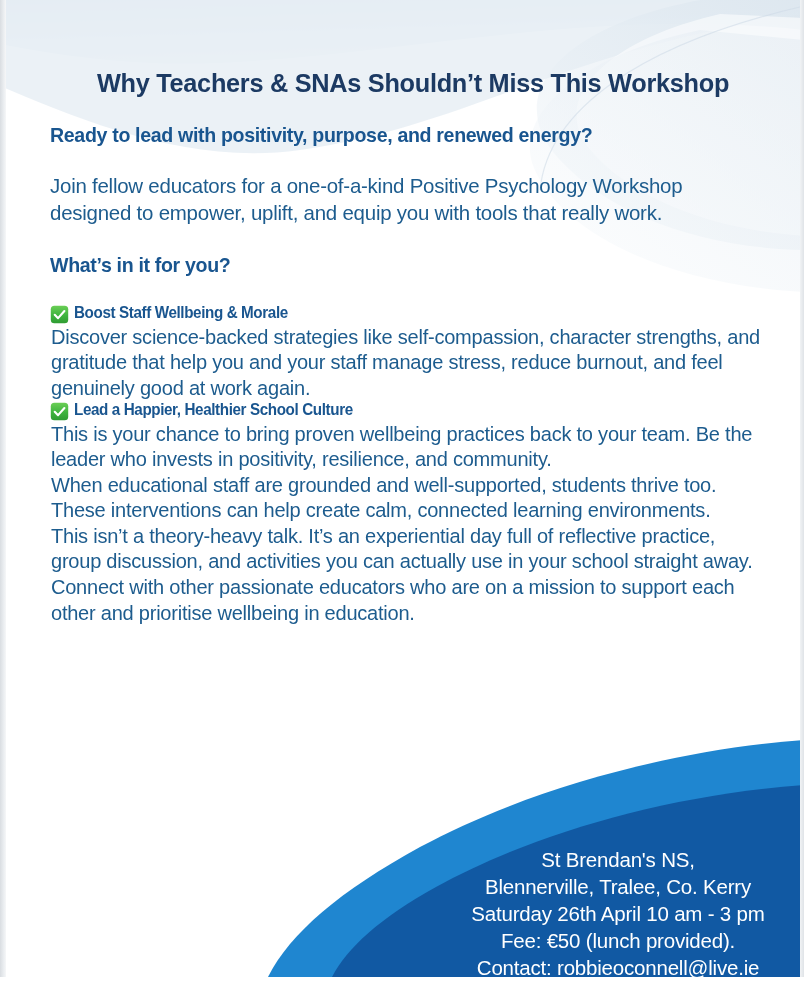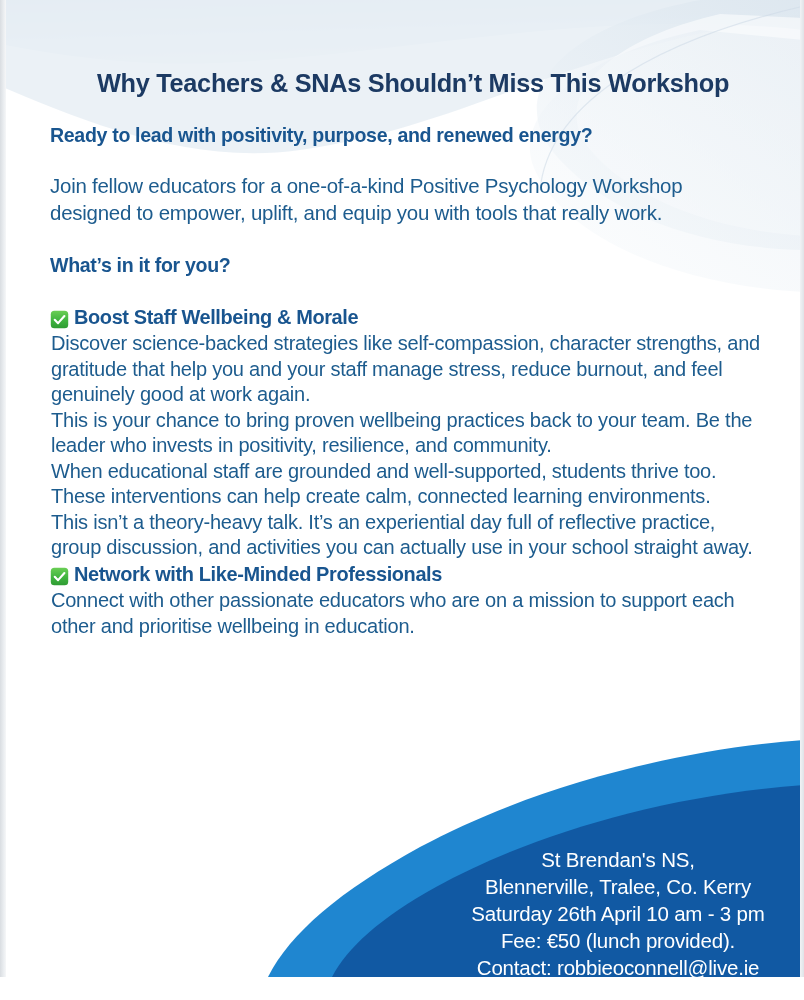--- a/index.html
+++ b/index.html
@@ -92,21 +92,21 @@
   .benefits {
     margin: 0;
     padding: 26px 0 0 0;
     list-style: none;
   }
   .benefit { margin: 0 0 0 0; }
   .benefit-head {
     display: flex;
     align-items: center;
     gap: 5px;
-    font-size: 21px;
+    font-size: 16px;
     font-weight: bold;
     color: #19558f;
     letter-spacing: -0.4px;
     line-height: 1.3;
   }
   .benefit-head .htext {
     transform: scaleX(0.95);
     transform-origin: left;
   }
   .check-icon {
@@ -210,41 +210,41 @@
               <rect x="1" y="1" width="22" height="22" rx="4.5" fill="url(#ck0)"></rect>
               <path d="M6 12.4 L10.2 16.6 L18.2 7.6" fill="none" stroke="#ffffff" stroke-width="2.7" stroke-linecap="round" stroke-linejoin="round"></path>
             </svg>
           </span>
           <span class="htext">Boost Staff Wellbeing &amp; Morale</span>
         </div>
         <div class="benefit-body"> Discover science-backed strategies like self-compassion, character strengths, and gratitude that help you and your staff manage stress, reduce burnout, and feel genuinely good at work again.</div>
       </li>
 
       <li class="benefit">
-        <div class="benefit-body"> This is your chance to bring proven wellbeing practices back to your team. Be the leader who invests in positivity, resilience, and community.</div>
-      </li>
-
-      <li class="benefit">
-        <div class="benefit-body">When educational staff are grounded and well-supported, students thrive too. These interventions can help create calm, connected learning environments.</div>
-      </li>
-
-      <li class="benefit">
-        <div class="benefit-body"> This isn’t a theory-heavy talk. It’s an experiential day full of reflective practice, group discussion, and activities you can actually use in your school straight away.</div>
-      </li>
-
-      <li class="benefit">
         <div class="benefit-head">
           <span class="check-icon">
             <svg viewBox="0 0 24 24" width="19" height="19">
               <rect x="1" y="1" width="22" height="22" rx="4.5" fill="url(#ck0)"></rect>
               <path d="M6 12.4 L10.2 16.6 L18.2 7.6" fill="none" stroke="#ffffff" stroke-width="2.7" stroke-linecap="round" stroke-linejoin="round"></path>
             </svg>
           </span>
-          <span class="htext">Network with Like-Minded Professionals</span>
+          <span class="htext">Lead a Happier, Healthier School Culture</span>
         </div>
+        <div class="benefit-body"> This is your chance to bring proven wellbeing practices back to your team. Be the leader who invests in positivity, resilience, and community.</div>
+      </li>
+
+      <li class="benefit">
+        <div class="benefit-body">When educational staff are grounded and well-supported, students thrive too. These interventions can help create calm, connected learning environments.</div>
+      </li>
+
+      <li class="benefit">
+        <div class="benefit-body"> This isn’t a theory-heavy talk. It’s an experiential day full of reflective practice, group discussion, and activities you can actually use in your school straight away.</div>
+      </li>
+
+      <li class="benefit">
         <div class="benefit-body"> Connect with other passionate educators who are on a mission to support each other and prioritise wellbeing in education.</div>
       </li>
 
     </ul>
   </div>
 
   <svg class="footer-wave" viewBox="0 0 804 240" preserveAspectRatio="none">
 
     <path d="M804,3 C660,14 520,56 420,110 C340,154 290,196 268,240 L804,240 Z" fill="#1f86d0"></path>
 

